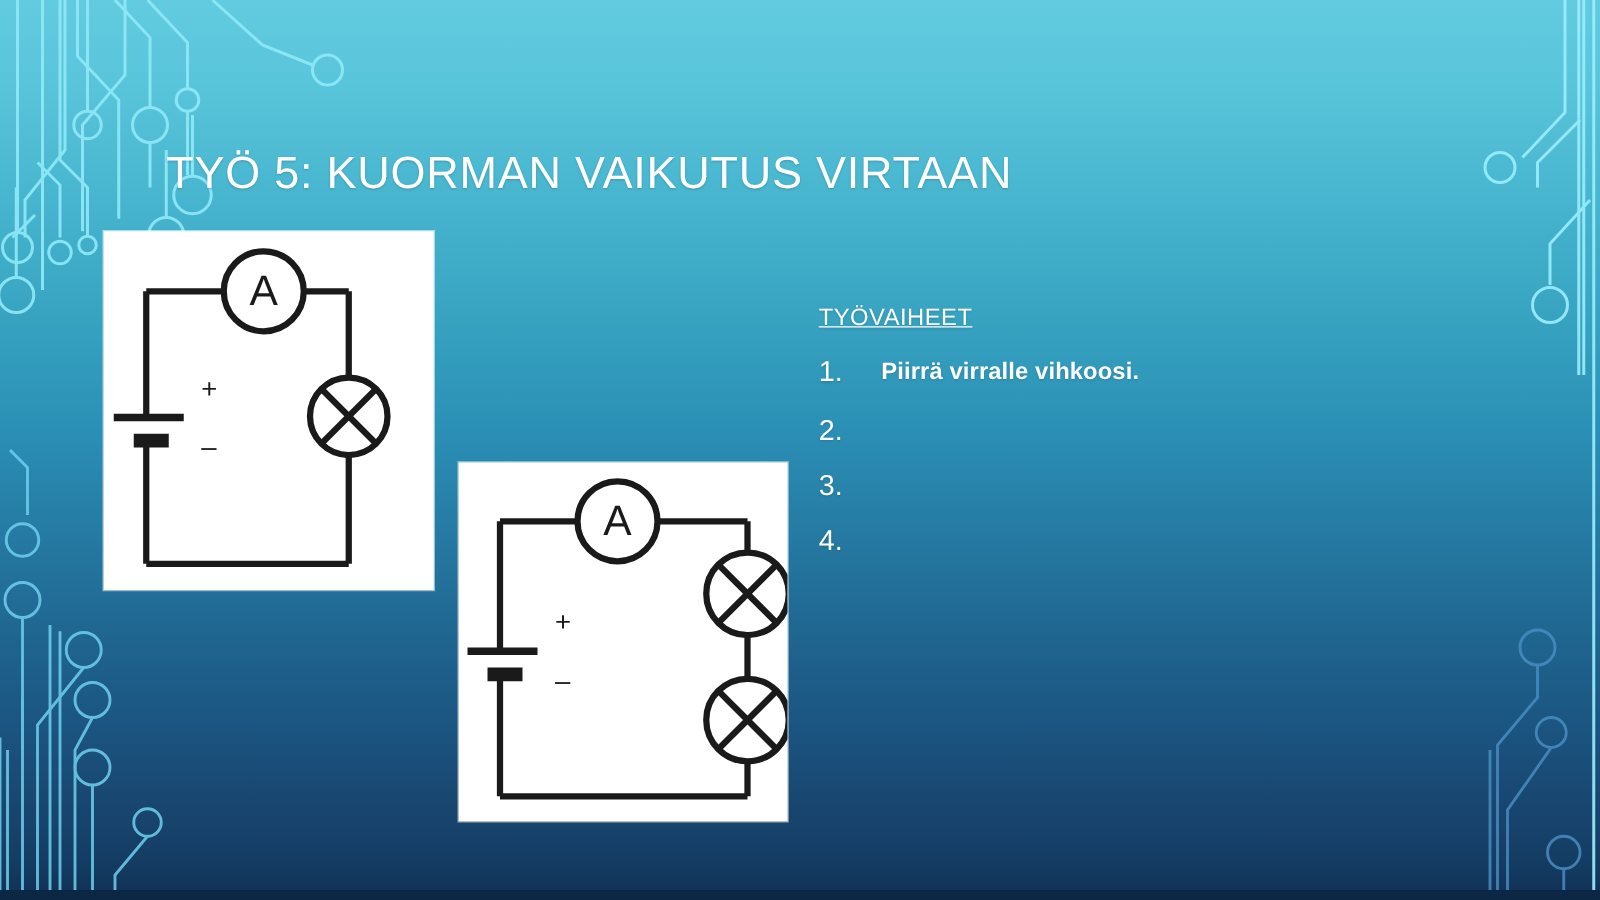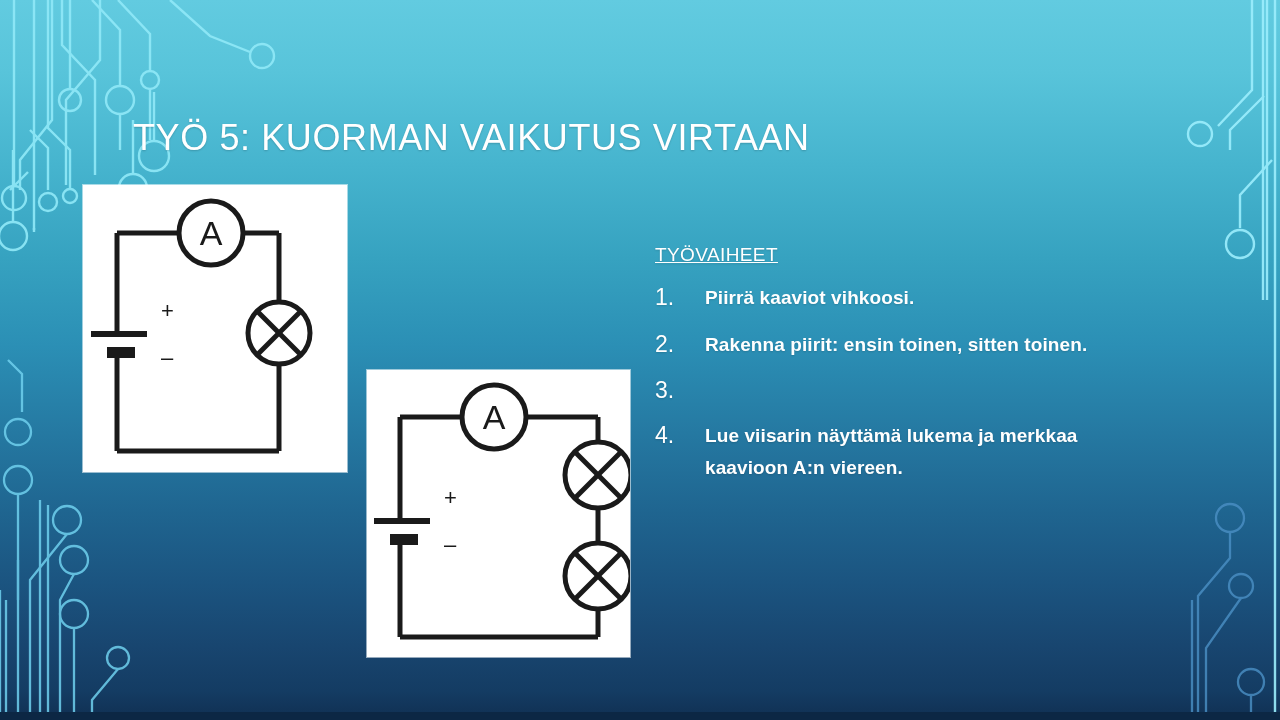--- a/index.html
+++ b/index.html
@@ -261,31 +261,29 @@
         <text x="77" y="182" font-family="Liberation Sans, sans-serif" font-size="22" fill="#1a1a1a">–</text>
       </g>
     </svg>
   </div>
 
   <div id="steps">
     <div id="steps-heading">TYÖVAIHEET</div>
 
     <div class="step">
       <div class="step-num">1.</div>
-      <div class="step-text">Piirrä kaaviot vihkoosi.</div>
+      <div class="step-text">Piirrä virralle vihkoosi.</div>
     </div>
 
     <div class="step">
       <div class="step-num">2.</div>
-      <div class="step-text">Rakenna piirit: ensin toinen, sitten toinen.</div>
     </div>
 
     <div class="step">
       <div class="step-num">3.</div>
     </div>
 
     <div class="step">
       <div class="step-num">4.</div>
-      <div class="step-text">Lue viisarin näyttämä lukema ja merkkaa kaavioon A:n viereen.</div>
     </div>
   </div>
 
 </div>
 
 </body></html>

